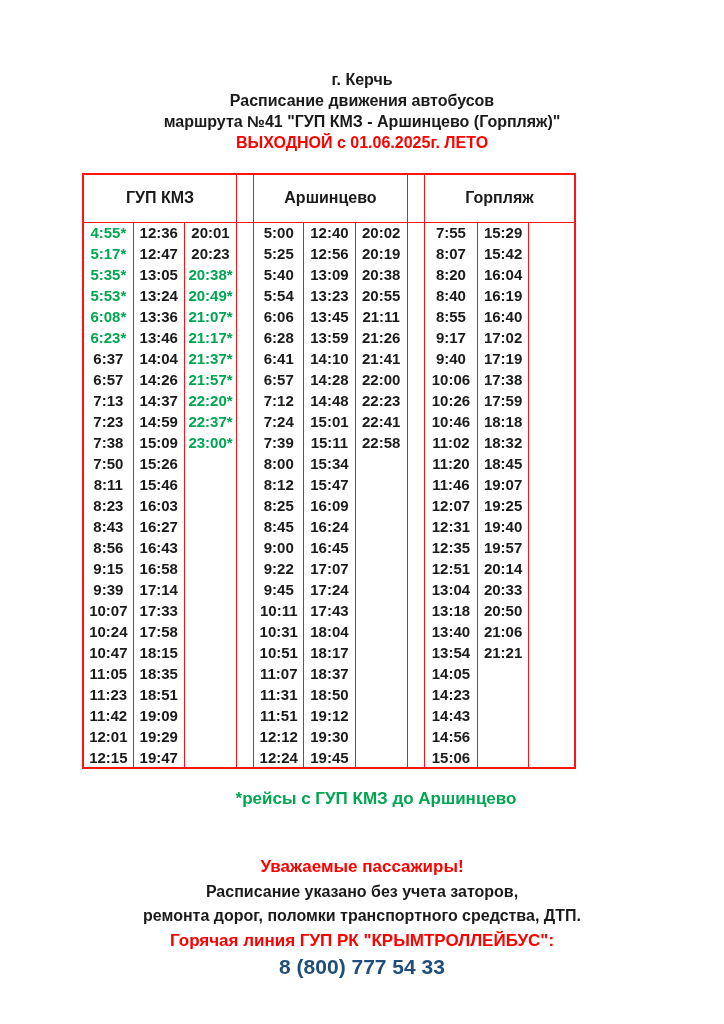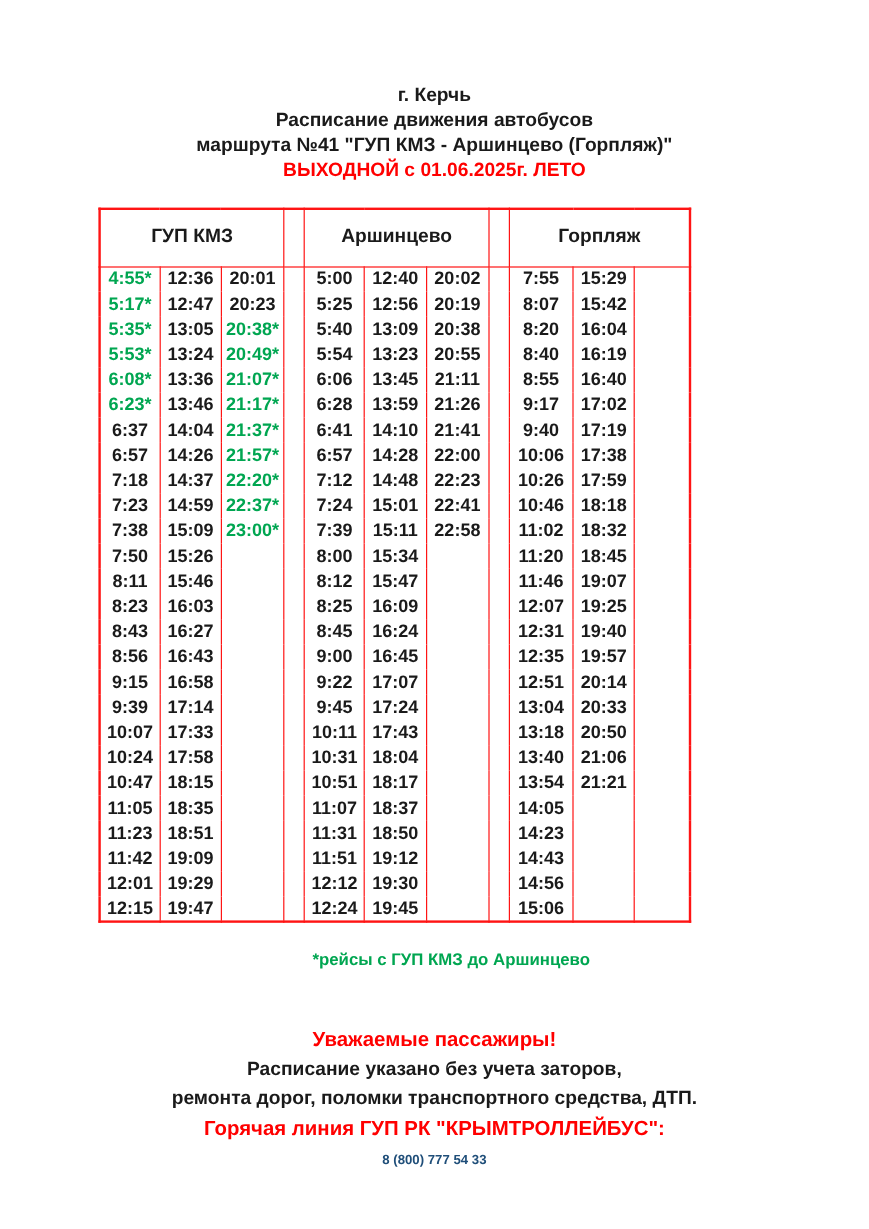--- a/index.html
+++ b/index.html
@@ -26,25 +26,25 @@
     overflow: hidden; white-space: nowrap; padding: 0;
   }
   table.schedule thead th {
     height: 48px; font-size: 16px;
     border-bottom: 1.5px solid var(--border, #ff0000);
   }
   table.schedule tbody td { height: 21px; font-size: 15px; }
   table.schedule td.green { color: var(--green, #00a651); text-align: center; }
 
   .notes { text-align: center; margin-top: 18px; line-height: 24px; }
-  .note-asterisk { color: var(--green, #00a651); font-size: 14px; margin-bottom: 9px; padding-left: 28px; }
+  .note-asterisk { color: var(--green, #00a651); font-size: 17px; margin-bottom: 9px; padding-left: 28px; }
   .note-passengers { color: var(--red, #ff0000); font-size: 17px; margin-bottom: 1px; margin-top: 44px; }
   .note-disclaimer { font-size: 16px; }
   .note-hotline { color: var(--red, #ff0000); font-size: 17px; margin-top: 1px; }
-  .note-phone { color: var(--blue, #1f4e79); font-size: 11px; margin-top: 2px; }
+  .note-phone { color: var(--blue, #1f4e79); font-size: 21px; margin-top: 2px; }
 </style>
 </head>
 <body>
 
 <div class="page-header">
   <div>г. Керчь</div>
   <div>Расписание движения автобусов</div>
   <div>маршрута №41 "ГУП КМЗ - Аршинцево (Горпляж)"</div>
   <div class="validity">ВЫХОДНОЙ с 01.06.2025г. ЛЕТО</div>
 </div>
@@ -158,21 +158,21 @@
           <td>14:26</td>
           <td class="green">21:57*</td>
           <td>6:57</td>
           <td>14:28</td>
           <td>22:00</td>
           <td>10:06</td>
           <td>17:38</td>
           <td></td>
         </tr>
         <tr>
-          <td>7:18</td>
+          <td>7:13</td>
           <td>14:37</td>
           <td class="green">22:20*</td>
           <td>7:12</td>
           <td>14:48</td>
           <td>22:23</td>
           <td>10:26</td>
           <td>17:59</td>
           <td></td>
         </tr>
         <tr>

